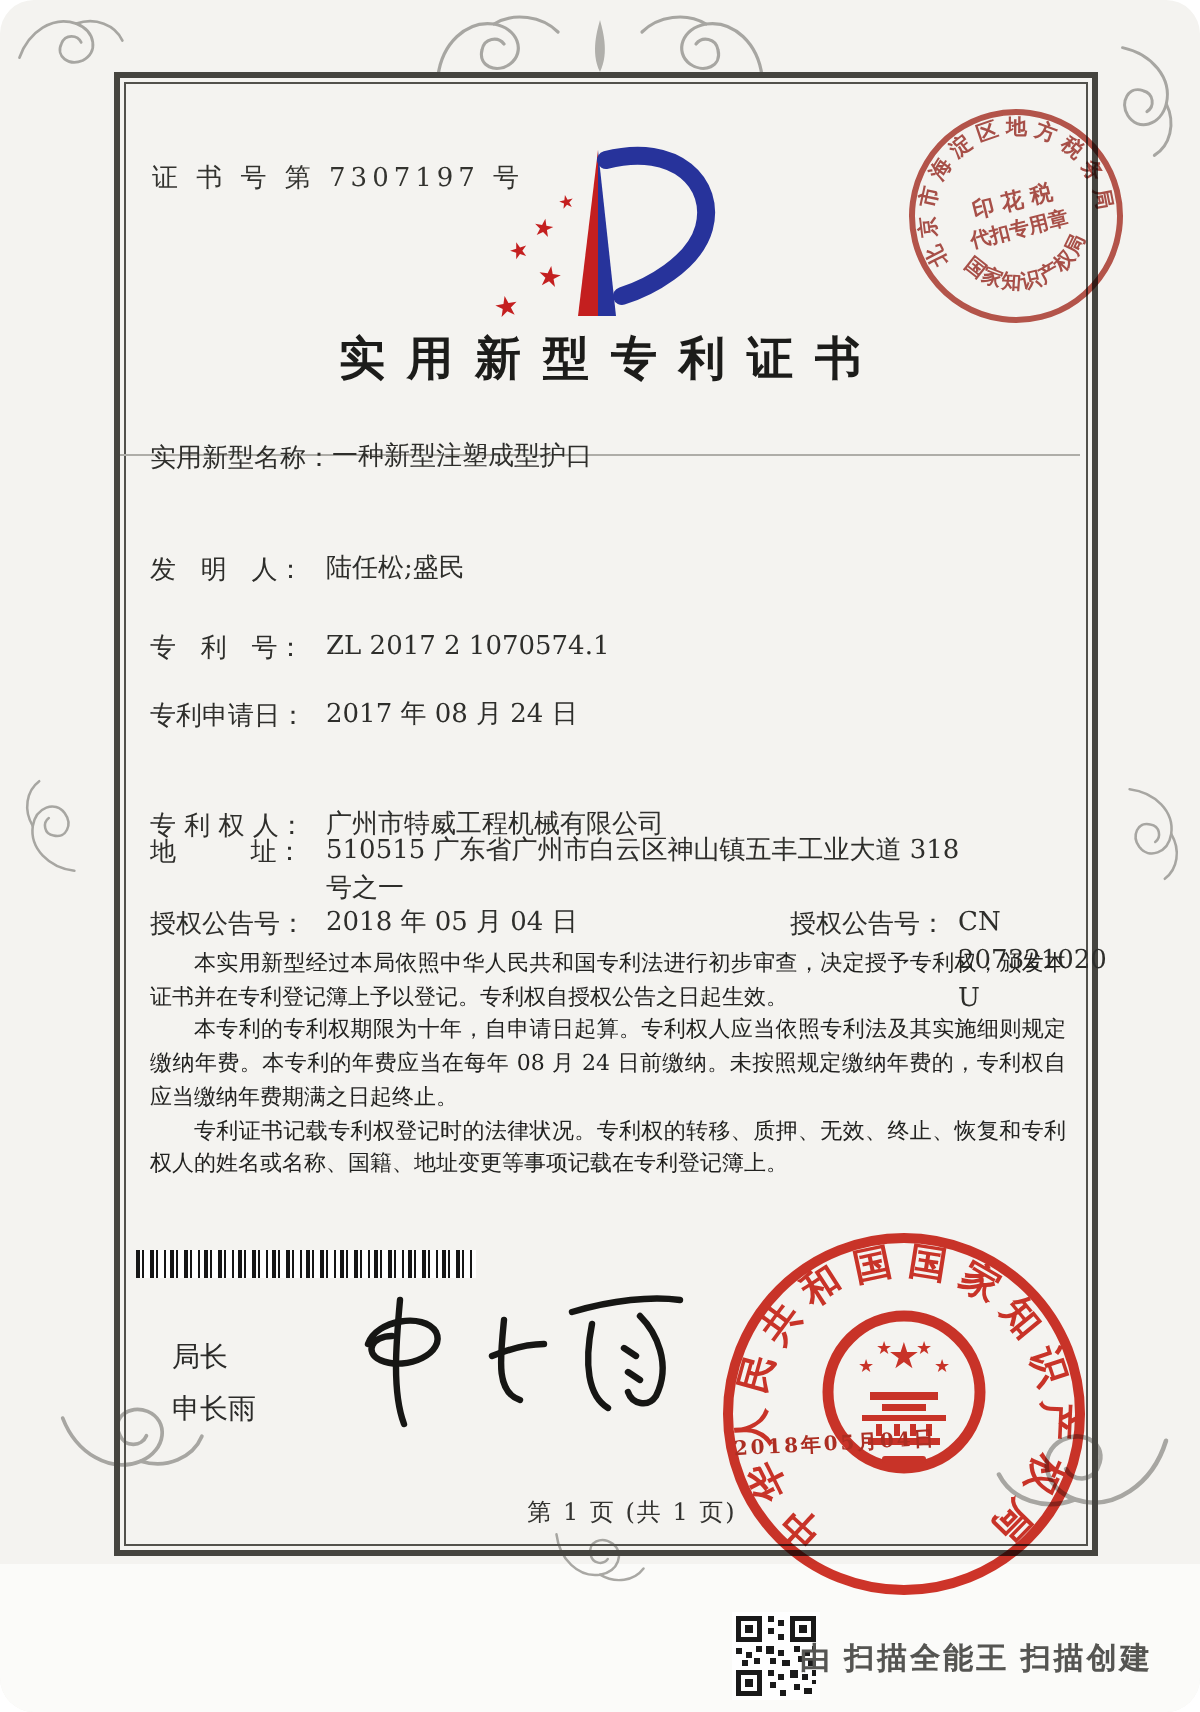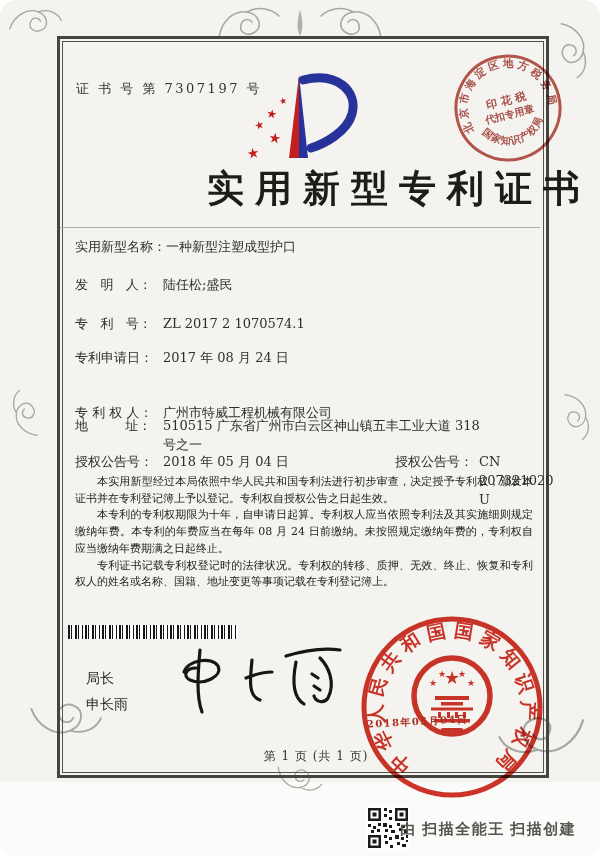--- a/index.html
+++ b/index.html
@@ -15,22 +15,22 @@
   
   .frame{position:absolute;left:57px;top:36px;width:486px;height:736px;border:3px solid #45443f;}
   .frame-inner{position:absolute;inset:2px;border:1px solid #52514c;}
   
   .orn{position:absolute;opacity:.75;}
   .orn path{stroke:#8e8d88;fill:none;stroke-width:1.6;stroke-linecap:round;}
   .orn .fillp{fill:#9a9994;stroke:none;}
   
   .cert-no{position:absolute;left:76px;top:80px;font-size:13px;letter-spacing:2.5px;color:#33332f;}
   
-  .title{position:absolute;left:57px;top:164px;width:486px;text-align:right;
-    font-size:37px;font-weight:bold;letter-spacing:11px;text-indent:11px;color:#1c1c1a;padding-left:48px;}
+  .title{position:absolute;left:57px;top:164px;width:486px;text-align:center;
+    font-size:23px;font-weight:bold;letter-spacing:11px;text-indent:11px;color:#1c1c1a;}
   .title-divider{position:absolute;left:60px;top:227px;width:480px;height:1px;background:#aeada8;}
   
   .fields{position:absolute;left:75px;top:0;width:458px;font-size:13px;color:#2e2e2b;}
   .f-row{position:absolute;left:0;display:flex;align-items:flex-start;}
   .f-label{white-space:pre;display:inline-block;min-width:88px;flex:0 0 auto;}
   .f-value{display:inline-block;max-width:330px;line-height:1.45;}
   .auth-left{display:flex;width:272px;flex:0 0 auto;}
   
   .paras{position:absolute;left:75px;top:474px;width:458px;font-size:11px;
     line-height:1.52;text-align:justify;color:#222220;}
@@ -135,21 +135,21 @@
       <textPath href="#taxBottom" startOffset="0" textLength="74">国家知识产权局</textPath>
     </text>
     <text x="58" y="54" font-size="11" fill="#a8443c" font-weight="bold" text-anchor="middle">印 花 税</text>
     <text x="58" y="68" font-size="10" fill="#a8443c" font-weight="bold" text-anchor="middle">代扣专用章</text>
   </svg>
 
   <div class="title">实用新型专利证书</div>
   <div class="title-divider"></div>
 
   <div class="fields">
-    <div class="f-row" style="top:238px;">
+    <div class="f-row" style="top:220px;font-family:Liberation Mono, monospace;">
       <span class="f-label">实用新型名称：</span>
       <span class="f-value">一种新型注塑成型护口</span>
     </div>
     <div class="f-row" style="top:276px;">
       <span class="f-label">发   明   人：</span>
       <span class="f-value">陆任松;盛民</span>
     </div>
     <div class="f-row" style="top:315px;">
       <span class="f-label">专   利   号：</span>
       <span class="f-value">ZL 2017 2 1070574.1</span>

